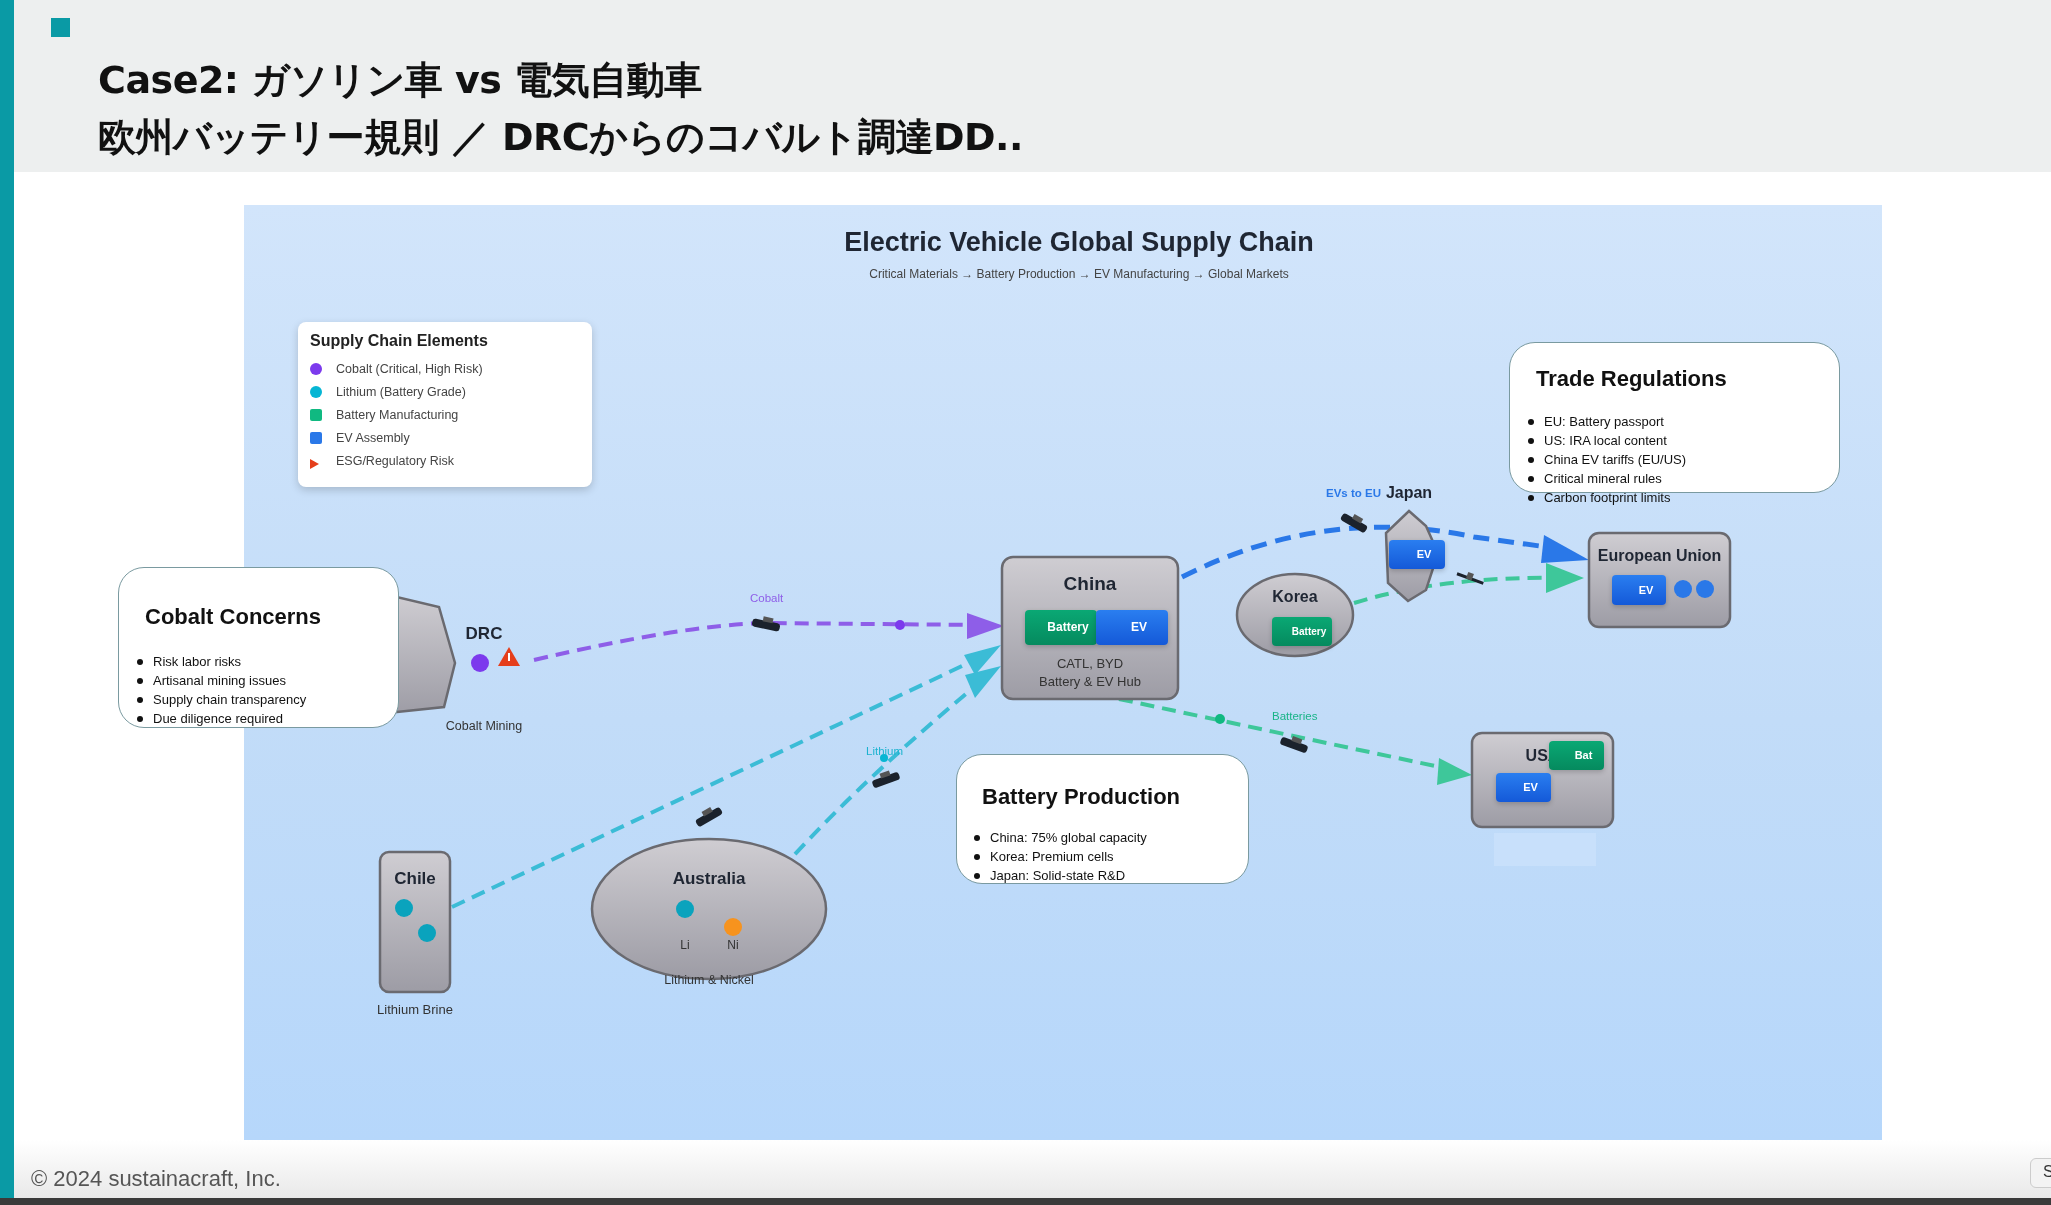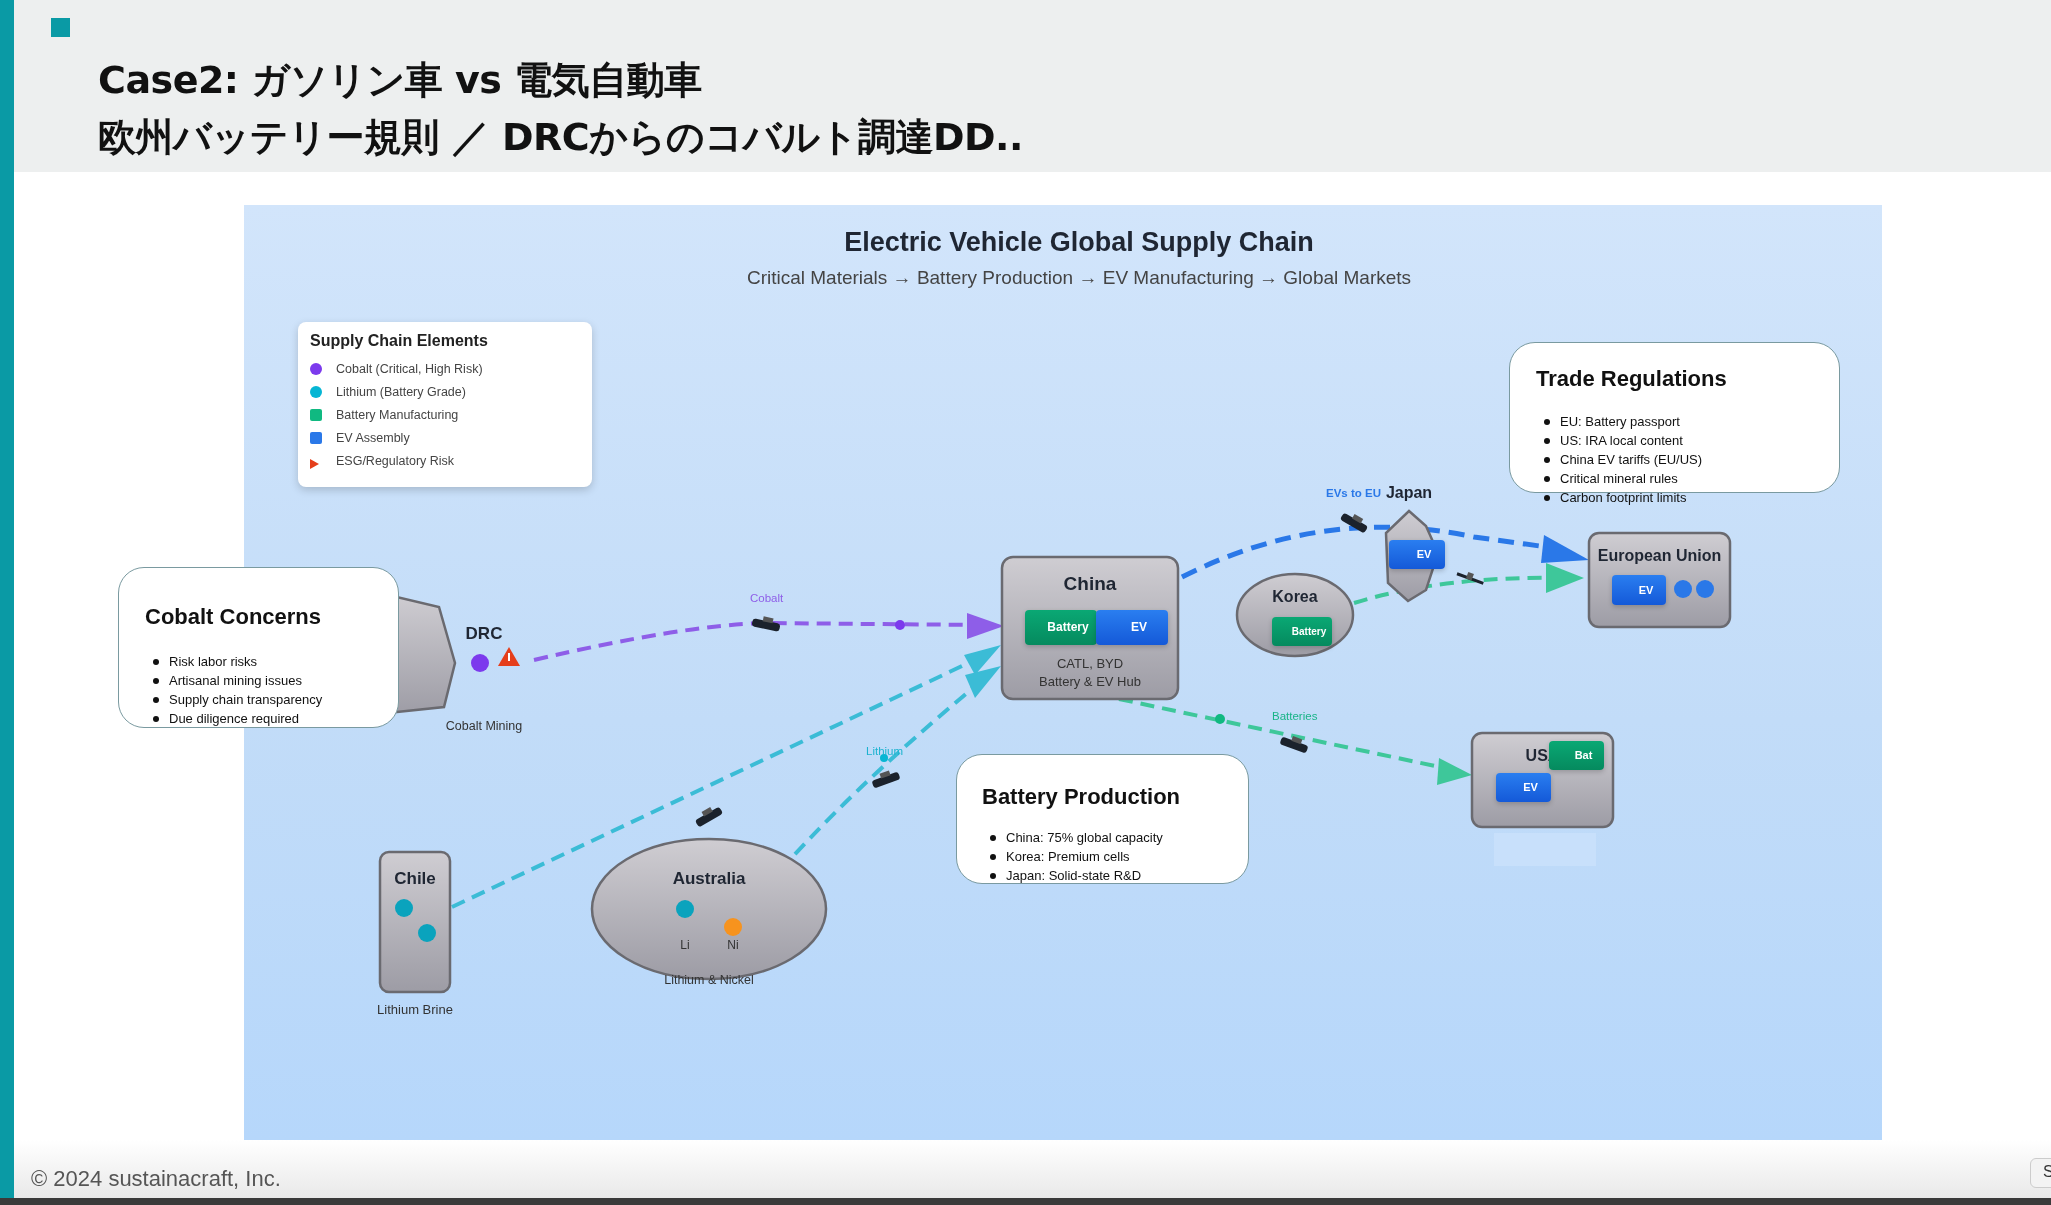--- a/index.html
+++ b/index.html
@@ -10,21 +10,21 @@
   .title-line{position:absolute;left:98px;font-family:"DejaVu Sans",sans-serif;font-weight:bold;font-size:38px;color:#111;letter-spacing:-0.5px;white-space:nowrap;}
   .t1{top:55px;} .t2{top:112px;}
   .footer-band{position:absolute;left:14px;top:1140px;width:2037px;height:58px;background:linear-gradient(#ffffff,#e9e9e9);}
   .footer-text{position:absolute;left:31px;top:1166px;font-size:22px;color:#555;}
   .bottom-strip{position:absolute;left:0;top:1198px;width:2051px;height:7px;background:#3a3a3a;}
   .corner-btn{position:absolute;left:2030px;top:1158px;width:40px;height:30px;border:1px solid #ccc;border-radius:6px;background:#f3f3f3;font-size:16px;color:#333;padding:4px 0 0 12px;box-sizing:border-box;}
   .diagram{position:absolute;left:244px;top:205px;width:1638px;height:936px;background:linear-gradient(180deg,#d2e5fb 0%,#c2dcf8 55%,#b6d7fb 100%);}
   svg{position:absolute;left:0;top:0;}
   .card{position:absolute;background:#fff;border:1px solid #7a9aa0;border-radius:26px;box-sizing:border-box;}
   .card h3{margin:12px;font-size:22px;font-weight:bold;color:#111;}
-  .card ul{margin:16px;padding:0;list-style:none;}
+  .card ul{margin:0;padding:0;list-style:none;}
   .card li{position:relative;padding-left:20px;font-size:13px;color:#111;line-height:19px;}
   .card li::before{content:"";position:absolute;left:4px;top:7px;width:6px;height:6px;border-radius:50%;background:#111;}
   .legend{position:absolute;left:298px;top:322px;width:294px;height:165px;background:#fff;border-radius:8px;box-shadow:0 3px 8px rgba(0,0,0,0.18);}
   .legend h4{margin:0;position:absolute;left:12px;top:10px;font-size:16px;font-weight:bold;color:#222;}
   .legend-item{position:absolute;left:12px;font-size:12.5px;color:#444;}
   .legend-swatch{display:inline-block;width:12px;height:12px;margin-right:14px;vertical-align:-2px;}
   .diag-title{position:absolute;left:16px;width:100%;text-align:center;}
   .chip{position:absolute;color:#fff;font-weight:bold;text-align:center;border-radius:4px;box-shadow:0 2px 5px rgba(0,0,0,0.2);padding-left:14px;}
   .chip.green{background:linear-gradient(#0aa874,#058a5e);}
   .chip.blue{background:linear-gradient(#2a7ef0,#1459d8);}
@@ -110,21 +110,21 @@
     <rect x="264" y="448" width="2" height="8" fill="#fff"></rect>
     <circle cx="160" cy="703" r="9" fill="#0aa3bd"></circle>
     <circle cx="183" cy="728" r="9" fill="#0aa3bd"></circle>
     <circle cx="441" cy="704" r="9" fill="#0aa3bd"></circle>
     <circle cx="489" cy="722" r="9" fill="#f7931e"></circle>
     <circle cx="1439" cy="384" r="9" fill="#2a78e8"></circle>
     <circle cx="1461" cy="384" r="9" fill="#2a78e8"></circle>
   </svg>
 
   <div class="diag-title" style="top:22px;font-size:27px;font-weight:bold;color:#1f2633;">Electric Vehicle Global Supply Chain</div>
-  <div class="diag-title" style="top:62px;font-size:19px;color:#444;">Critical Materials → Battery Production → EV Manufacturing → Global Markets</div>
+  <div class="diag-title" style="top:62px;font-size:12px;color:#444;">Critical Materials → Battery Production → EV Manufacturing → Global Markets</div>
 
   <div class="node-label" style="left:210px;top:419px;width:60px;font-size:17px;">DRC</div>
   <div class="sub-label" style="left:180px;top:514px;width:120px;font-size:12.5px;">Cobalt Mining</div>
   <div class="node-label" style="left:136px;top:664px;width:70px;font-size:17px;">Chile</div>
   <div class="sub-label" style="left:111px;top:797px;width:120px;font-size:13px;">Lithium Brine</div>
   <div class="node-label" style="left:405px;top:664px;width:120px;font-size:17px;">Australia</div>
   <div class="sub-label" style="left:431px;top:733px;width:20px;font-size:12px;">Li</div>
   <div class="sub-label" style="left:479px;top:733px;width:20px;font-size:12px;">Ni</div>
   <div class="sub-label" style="left:405px;top:768px;width:120px;font-size:12.5px;">Lithium &amp; Nickel</div>
 

